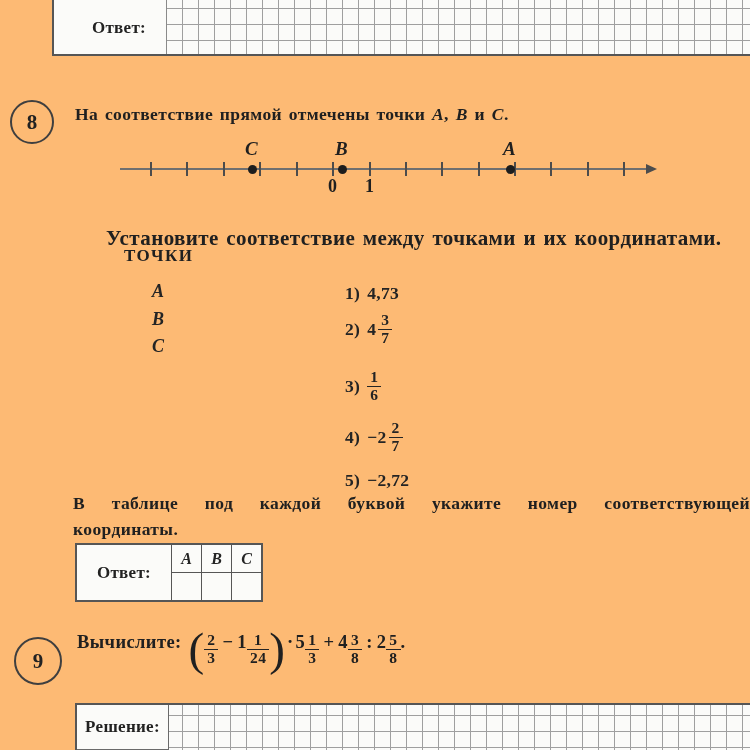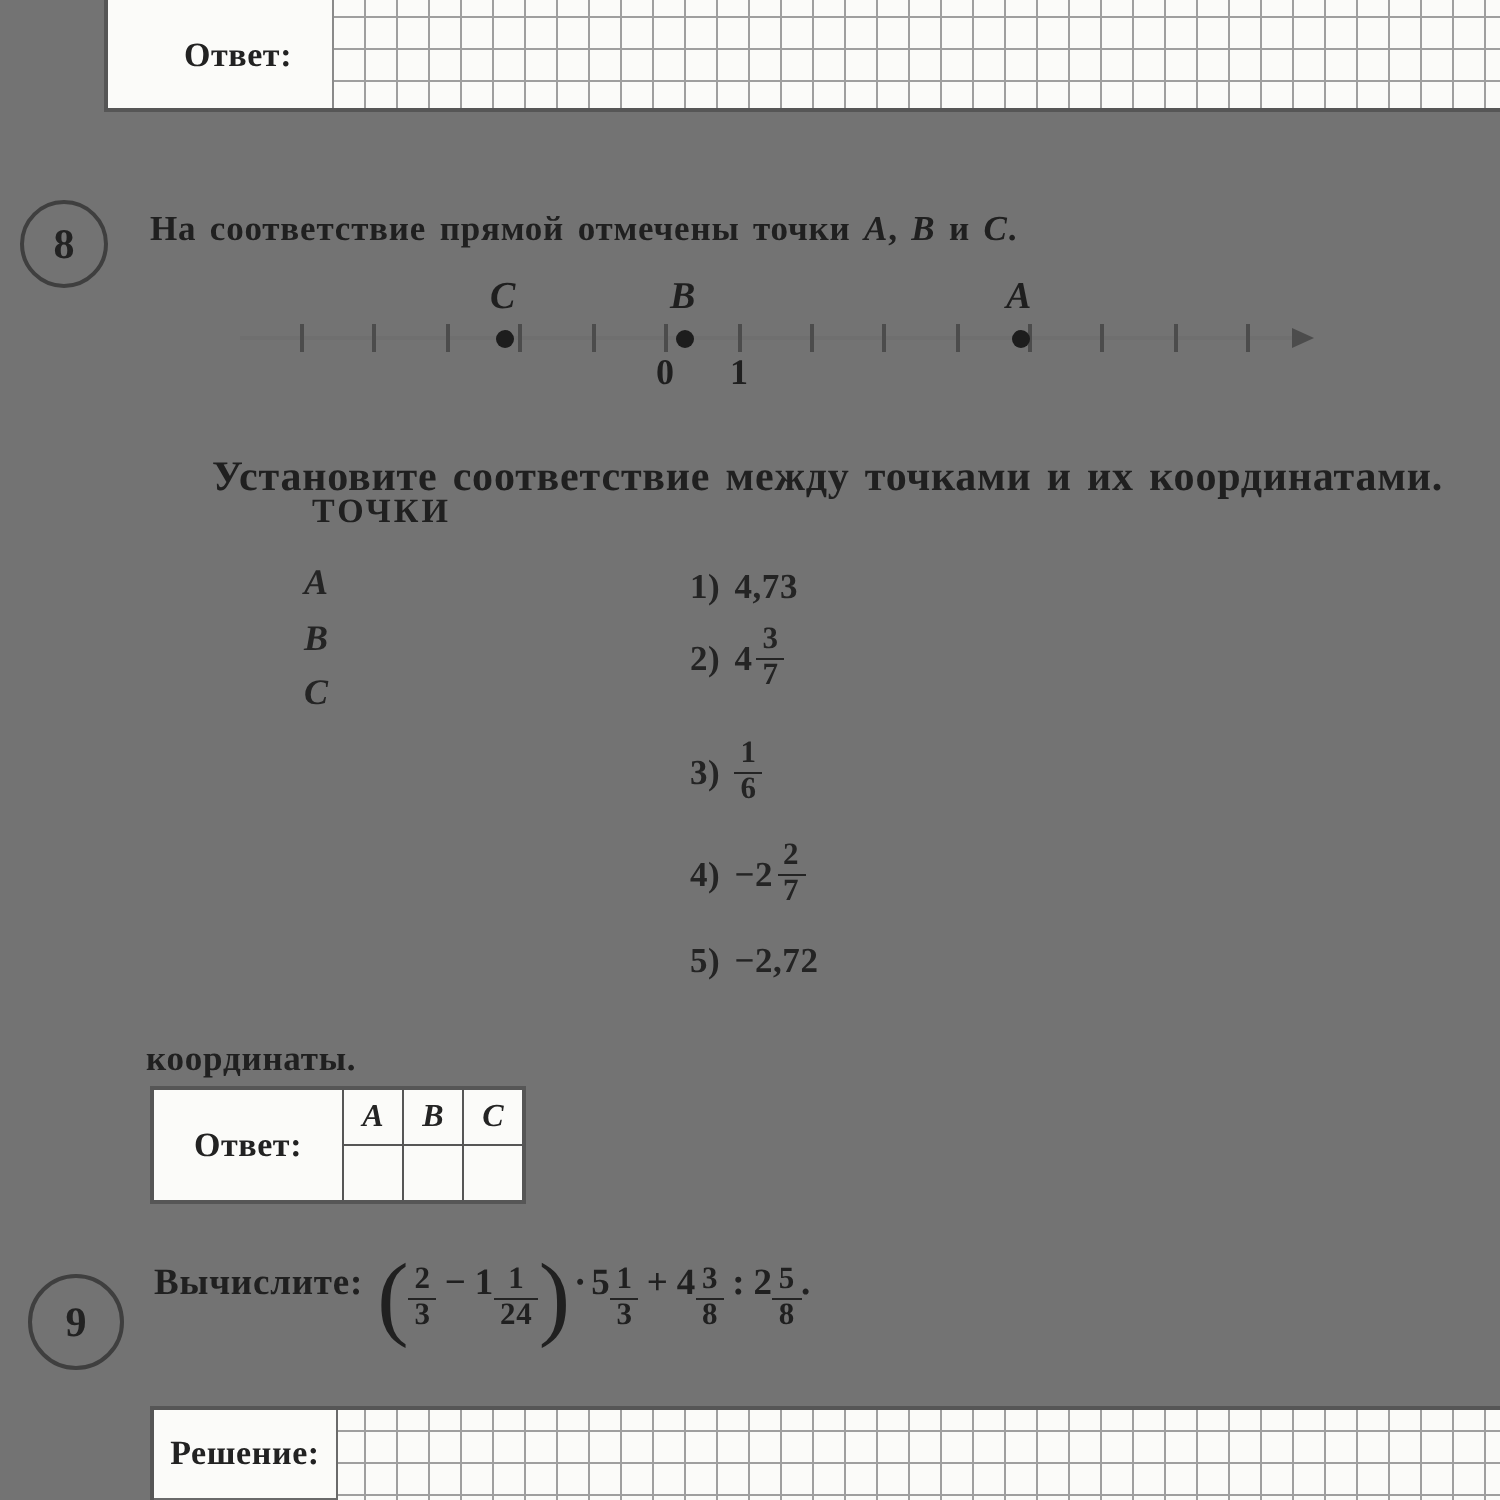--- a/index.html
+++ b/index.html
@@ -1,19 +1,19 @@
 <!DOCTYPE html>
 <html><head>
 <meta charset="utf-8">
 <style>
   html,body{margin:0;padding:0;}
   #page{
     position:relative;
     width:750px;height:750px;
-    background:#737373;
+    background:#fdba74;
     overflow:hidden;
     font-family:"Liberation Serif","DejaVu Serif",serif;
     color:#242424;
   }
   .grid-bg{
     background-color:#fbfbf9;
     background-image:
       linear-gradient(to right,#9f9f9f 1px,transparent 1px),
       linear-gradient(to bottom,#9f9f9f 1px,transparent 1px);
     background-size:16px 16px;
@@ -36,21 +36,21 @@
     display:flex;align-items:center;justify-content:center;
     font-size:21px;font-weight:700;color:#222;background:transparent;
   }
   #p8-circle{left:10px;top:100px;width:40px;height:40px;}
   #p9-circle{left:14px;top:637px;width:44px;height:44px;border-width:2.5px;}
   
   .stmt{position:absolute;font-weight:700;color:#202020;letter-spacing:.4px;word-spacing:2px;}
   #p8-statement{left:75px;top:104px;font-size:17.5px;}
   #match-instruction{left:106px;top:226px;font-size:21px;}
   .col-header{position:absolute;font-size:17px;font-weight:700;letter-spacing:1.5px;color:#202020;}
-  #points-header{left:124px;top:246px;margin-left:32px;}
+  #points-header{left:124px;top:246px;}
   #coords-header{left:303px;top:246px;}
   .pt-letter{position:absolute;left:152px;font-style:italic;font-size:18px;font-weight:700;}
   .ital{font-style:italic;}
   
   .opt{position:absolute;left:345px;display:flex;align-items:center;font-size:17.5px;font-weight:700;letter-spacing:.3px;}
   .opt .olabel{margin-right:7px;}
   .frac{display:inline-block;text-align:center;vertical-align:middle;line-height:1.08;font-size:15.5px;font-weight:700;}
   .frac .n{display:block;padding:0 3px;border-bottom:1.7px solid #242424;}
   .frac .d{display:block;padding:0 3px;}
   .whole{margin-right:2px;}
@@ -177,20 +177,21 @@
     <span class="frac">
       <span class="n">2</span>
       <span class="d">7</span>
     </span>
   </div>
   <div class="opt" style="top:470px">
     <span class="olabel">5)</span>
     <span>−2,72</span>
   </div>
 
+  <div class="stmt" id="tbl-instr1">В таблице под каждой буквой укажите номер соответствующей</div>
   <div class="stmt" id="tbl-instr2">координаты.</div>
 
   <div class="ans8">
     <div class="ans8-label">
       <span class="label-text">Ответ:</span>
     </div>
     <div class="ans8-col">
       <div class="ans8-head">A</div>
       <div class="ans8-cell"></div>
     </div>

